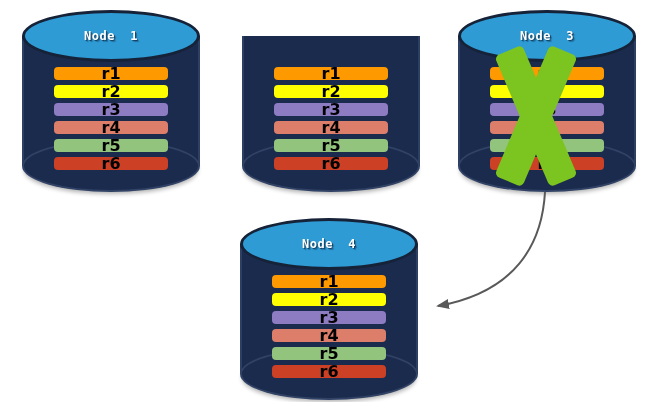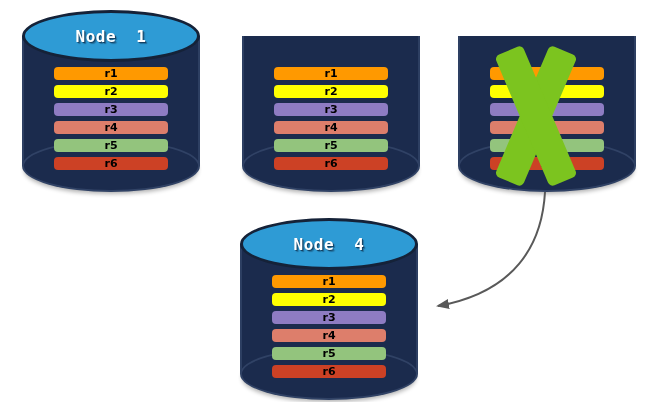--- a/index.html
+++ b/index.html
@@ -52,21 +52,21 @@
     border: 3px solid var(--cylinder-rim, #152238);
     box-sizing: border-box;
     display: flex;
     align-items: center;
     justify-content: center;
   }
   .node-title {
     color: #FFFFFF;
     font-family: "DejaVu Sans Mono", monospace;
     font-weight: bold;
-    font-size: 16px;
+    font-size: 12px;
     white-space: pre;
     letter-spacing: 0.5px;
     text-shadow: 1px 1px 0 rgba(10,25,50,0.55), 2px 2px 1px rgba(10,25,50,0.35);
   }
   .bars {
     position: absolute;
     left: 32px;
     top: 57px;
     width: 114px;
     display: flex;
@@ -76,21 +76,21 @@
   .bar {
     height: 13px;
     border-radius: 4px;
     display: flex;
     align-items: center;
     justify-content: center;
   }
   .bar span {
     font-family: "DejaVu Sans", sans-serif;
     font-weight: bold;
-    font-size: 11px;
+    font-size: 16px;
     line-height: 1;
     color: #000000;
   }
   .cross {
     position: absolute;
     left: 28px;
     top: 40px;
     width: 100px;
     height: 132px;
     z-index: 5;
@@ -179,20 +179,23 @@
         </div>
         <div class="bar" style="background: rgb(204, 65, 37);">
           <span>r6</span>
         </div>
       </div>
   </div>
 
   <div class="node node3">
     <div class="cyl-body"></div>
     <div class="cyl-bottom"></div>
+    <div class="cyl-top">
+      <span class="node-title">Node  3</span>
+    </div>
     <div class="bars">
         <div class="bar" style="background: rgb(255, 153, 0);">
           <span>r1</span>
         </div>
         <div class="bar" style="background: rgb(255, 255, 0);">
           <span>r2</span>
         </div>
         <div class="bar" style="background: rgb(142, 124, 195);">
           <span>r3</span>
         </div>

